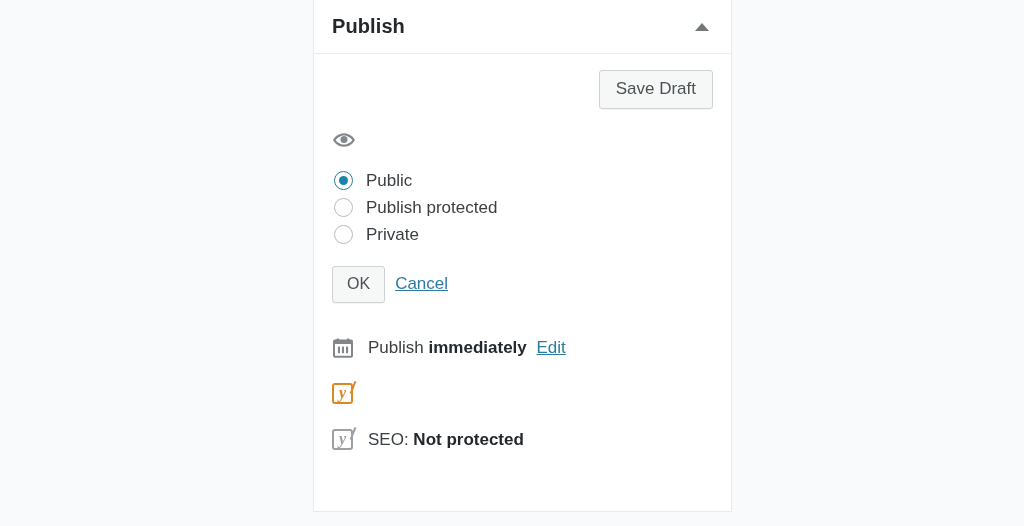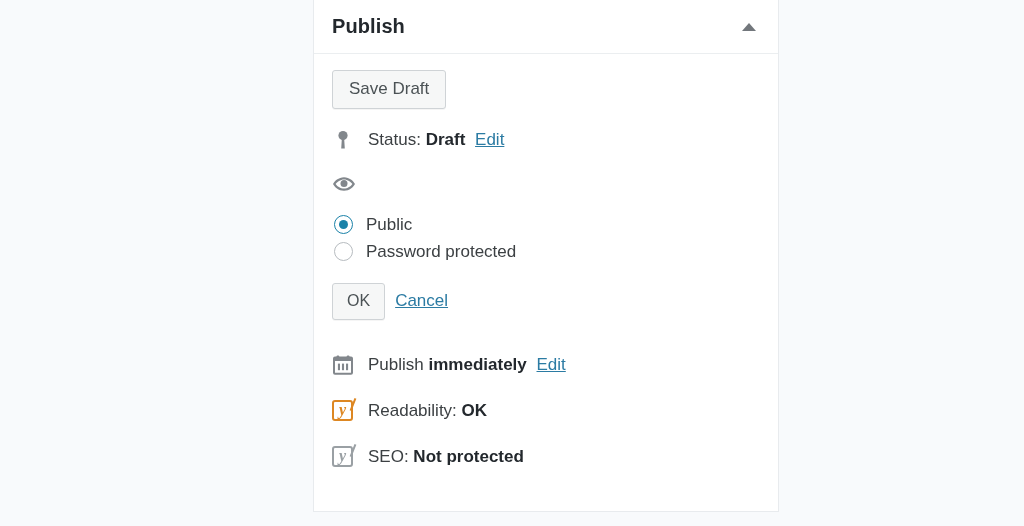--- a/index.html
+++ b/index.html
@@ -13,21 +13,21 @@
     font-family: "Liberation Sans", sans-serif;
     overflow: hidden;
     position: relative;
   }
 
   
   #publish-box {
     position: absolute;
     left: 313px;
     top: 0;
-    width: 466px;
+    width: 419px;
     height: 512px;
     background: #ffffff;
     border-left: 1px solid #e8ebee;
     border-right: 1px solid #e8ebee;
     border-bottom: 1px solid #e8ebee;
     box-sizing: border-box;
     overflow: hidden;
   }
 
   
@@ -63,21 +63,21 @@
 
   
   .box-body {
     padding: 16px 18px 0 18px;
   }
 
   
   .btn-row {
     display: flex;
     align-items: flex-start;
-    justify-content: space-between;
+    justify-content: flex-end;
     margin-bottom: 16px;
   }
   .wp-btn {
     background: #f6f7f7;
     border: 1px solid #cfd3d6;
     border-radius: 3px;
     color: #4b5255;
     font-size: 17px;
     font-family: "Liberation Sans", sans-serif;
     padding: 8px 16px 9px 16px;
@@ -219,54 +219,45 @@
       <span class="caret-up"></span>
     </span>
   </div>
 
   <div class="box-body">
 
     <div class="btn-row">
       <button class="wp-btn">Save Draft</button>
     </div>
 
-    <div class="info-row">
-      <span class="icon-slot">
-        <svg class="ico" width="22" height="22" viewBox="0 0 22 22" aria-hidden="true">
-          <circle cx="11" cy="6.6" r="4.6" fill="#82878c"></circle>
-          <path d="M9.8 10.2 h2.4 l0.6 9.3 h-3.6 z" fill="#82878c"></path>
-        </svg>
-      </span>
-      <span class="info-text">
-        <span>Status:</span>
-        <b>Draft</b>
-        <a class="wp-link">Edit</a>
-      </span>
-    </div>
 
     <div class="info-row">
       <span class="icon-slot">
         <svg class="ico" width="24" height="20" viewBox="0 0 24 20" aria-hidden="true">
           <path d="M12 3.2C6.6 3.2 2.4 7.1 1 10c1.4 2.9 5.6 6.8 11 6.8S21.6 12.9 23 10c-1.4-2.9-5.6-6.8-11-6.8z
                    m0 2.2c3.6 0 6.9 2.4 8.4 4.6-1.5 2.2-4.8 4.6-8.4 4.6S5.1 12.2 3.6 10C5.1 7.8 8.4 5.4 12 5.4z" fill="#82878c"></path>
           <circle cx="12" cy="9.4" r="3.5" fill="#82878c"></circle>
         </svg>
       </span>
     </div>
 
     <div class="radio-list">
       <div class="radio-item checked">
         <span class="radio-circle">
             <span class="radio-dot"></span>
           </span>
         <span class="radio-label">Public</span>
       </div>
       <div class="radio-item">
         <span class="radio-circle"></span>
-        <span class="radio-label">Password protected</span>
+        <span class="radio-label">Publish protected</span>
+      </div>
+      <div class="radio-item">
+        <span class="radio-circle"></span>
+        <span class="radio-label">Private</span>
       </div>
     </div>
 
     <div class="ok-row">
       <button class="wp-btn small">OK</button>
       <a class="wp-link">Cancel</a>
     </div>
 
     <div class="bottom-group">
 
@@ -289,24 +280,20 @@
         </span>
       </div>
 
       <div class="info-row">
         <span class="icon-slot">
           <span class="yoast-badge">
             <span class="y-glyph">y</span>
             <span class="y-slash"></span>
           </span>
         </span>
-        <span class="info-text">
-          <span>Readability:</span>
-          <b>OK</b>
-        </span>
       </div>
 
       <div class="info-row">
         <span class="icon-slot">
           <span class="yoast-badge grey">
             <span class="y-glyph">y</span>
             <span class="y-slash"></span>
           </span>
         </span>
         <span class="info-text">

